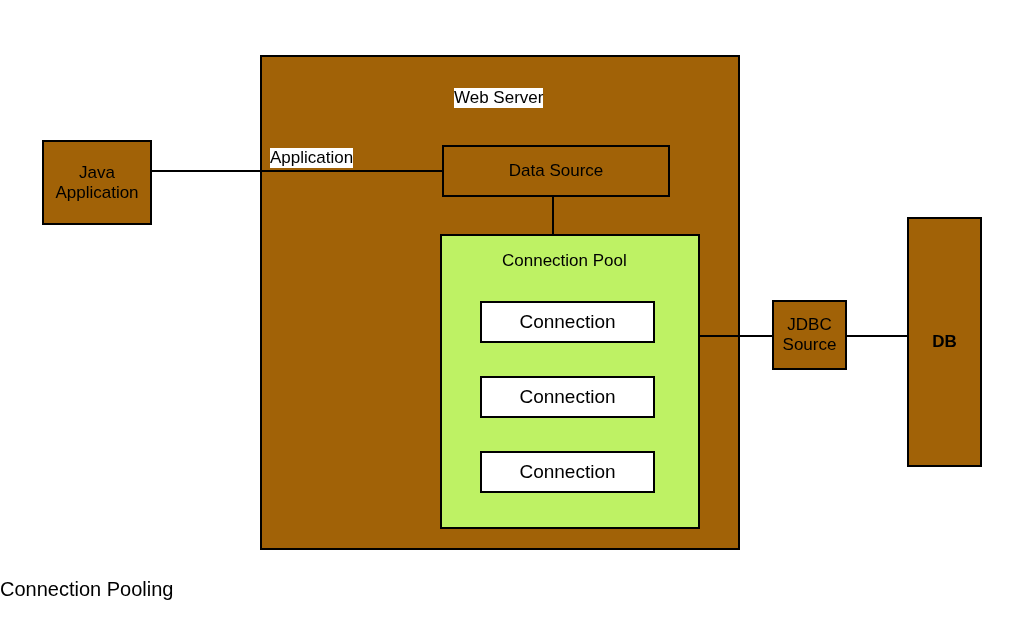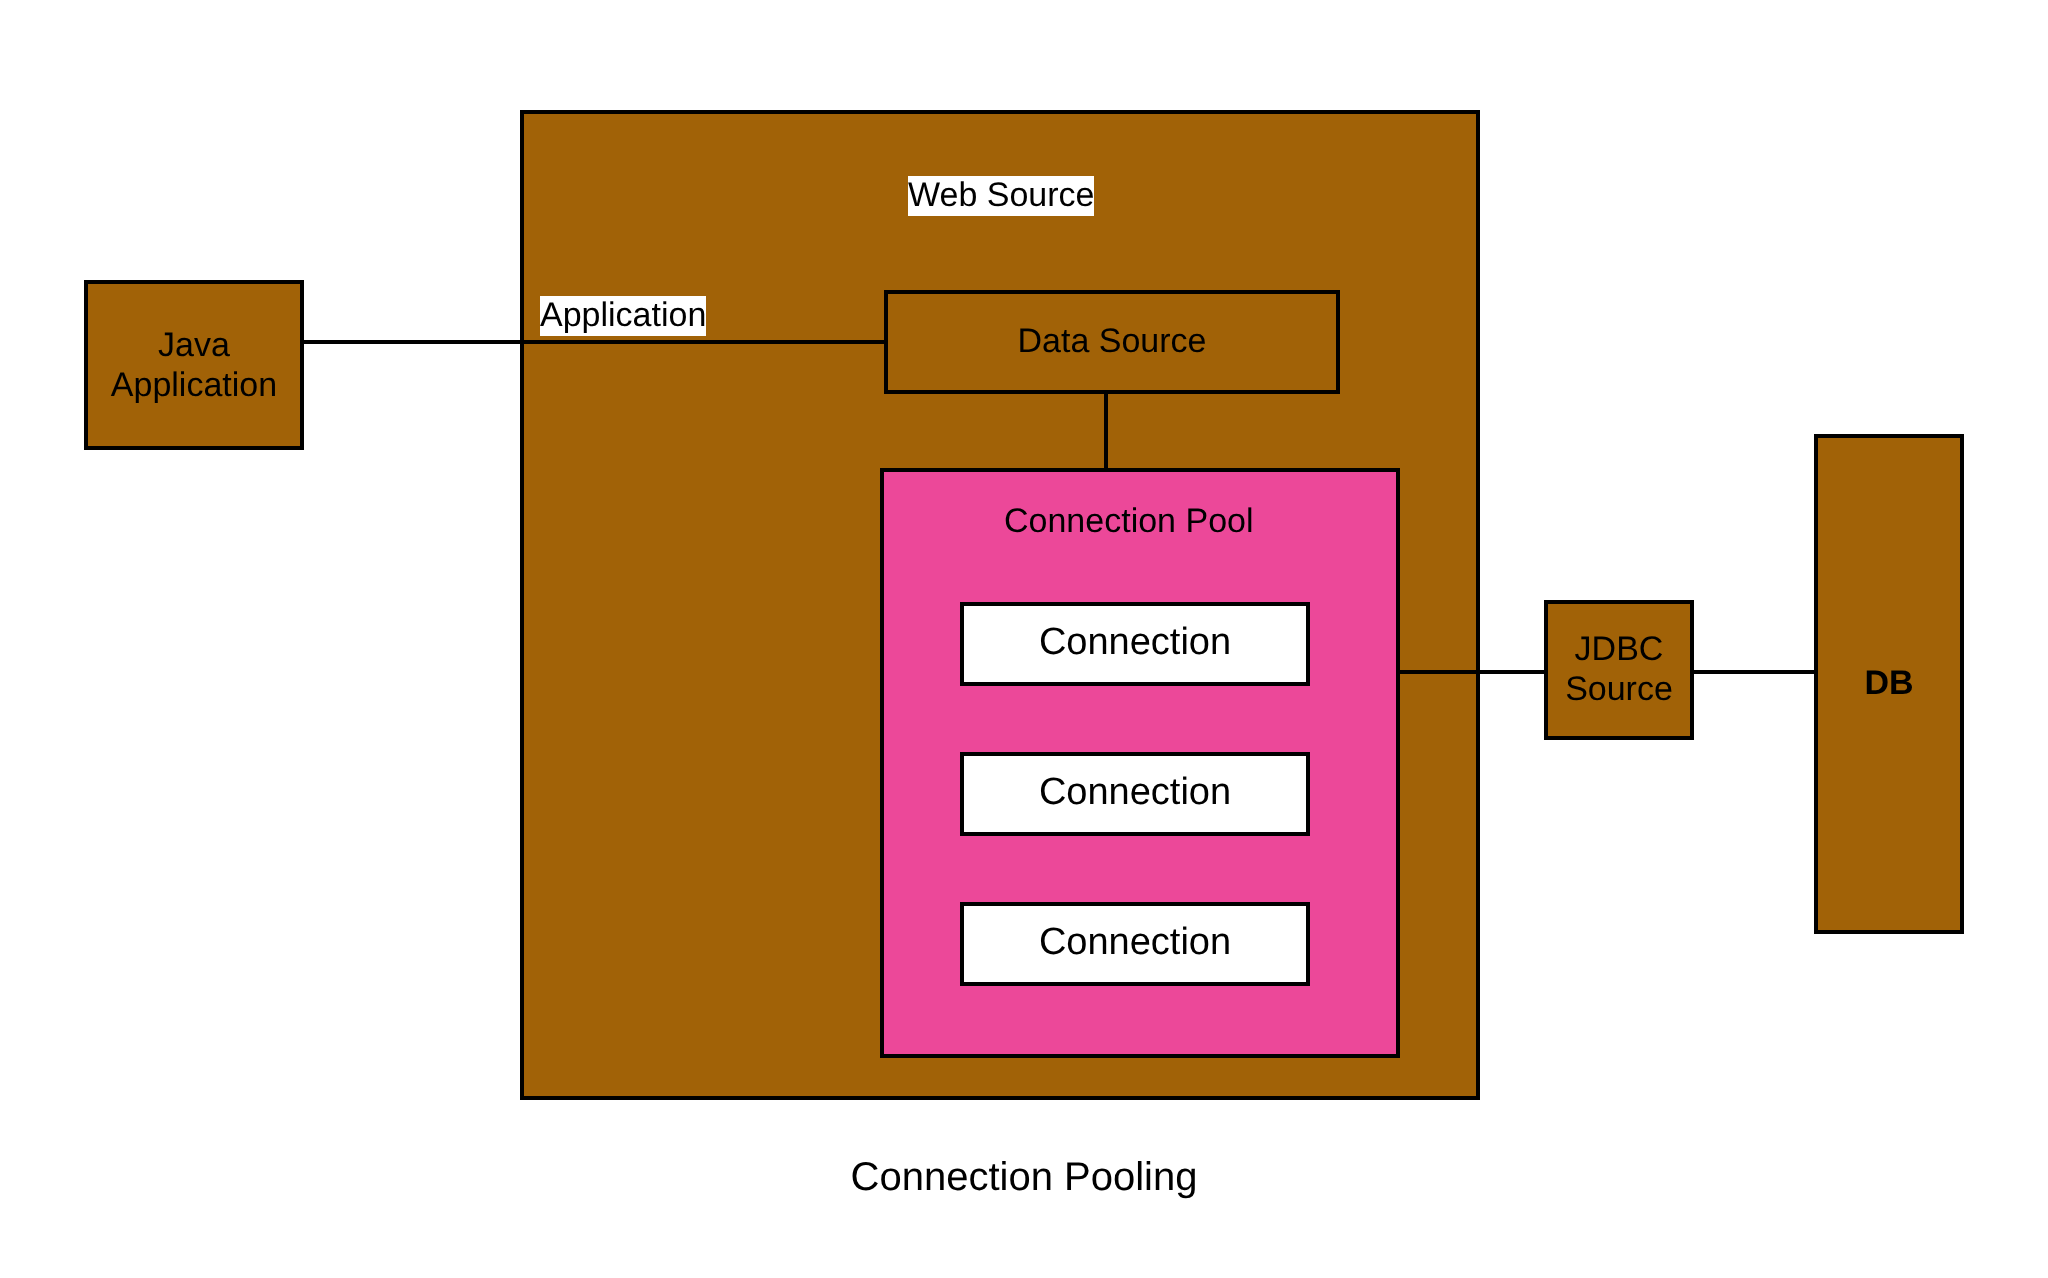--- a/index.html
+++ b/index.html
@@ -30,56 +30,56 @@
     .hline { height: 2px; }
     .vline { width: 2px; }
     .label {
       position: absolute;
       font-size: 17px;
       background: #fff;
     }
     .pool-container {
       position: absolute;
       border: 2px solid #000;
-      background: #ec4899;
+      background: #bef264;
     }
     .pool-title {
       position: absolute;
       font-size: 17px;
     }
     .conn-box {
       position: absolute;
       border: 2px solid #000;
       display: flex;
       align-items: center;
       justify-content: center;
       font-size: 19px;
       background: #fff;
     }
     .caption {
       position: absolute;
       font-size: 20px;
-      text-align: center;
+      text-align: left;
     }
   </style>
 </head>
 <body>
 
 <div class="box" style="left:42px; top:140px; width:110px; height:85px;">
   <span style="white-space: pre-line;">Java
 Application</span>
 </div>
 
 <div class="line hline" style="left:152px; top:170px; width:290px;"></div>
 
 <div class="label" style="left:270px; top:148px;">Application</div>
 
 <div class="box" style="left:260px; top:55px; width:480px; height:495px; justify-content:flex-start; align-items:flex-start; z-index:-1;"></div>
 
-<div class="label" style="left:454px; top:88px;">Web Source</div>
+<div class="label" style="left:454px; top:88px;">Web Server</div>
 
 <div class="box" style="left:442px; top:145px; width:228px; height:52px;">
   <span>Data Source</span>
 </div>
 
 <div class="line vline" style="left:552px; top:197px; height:37px;"></div>
 
 <div class="pool-container" style="left:440px; top:234px; width:260px; height:295px;">
   <div class="pool-title" style="left:60px; top:15px;">Connection Pool</div>
 

